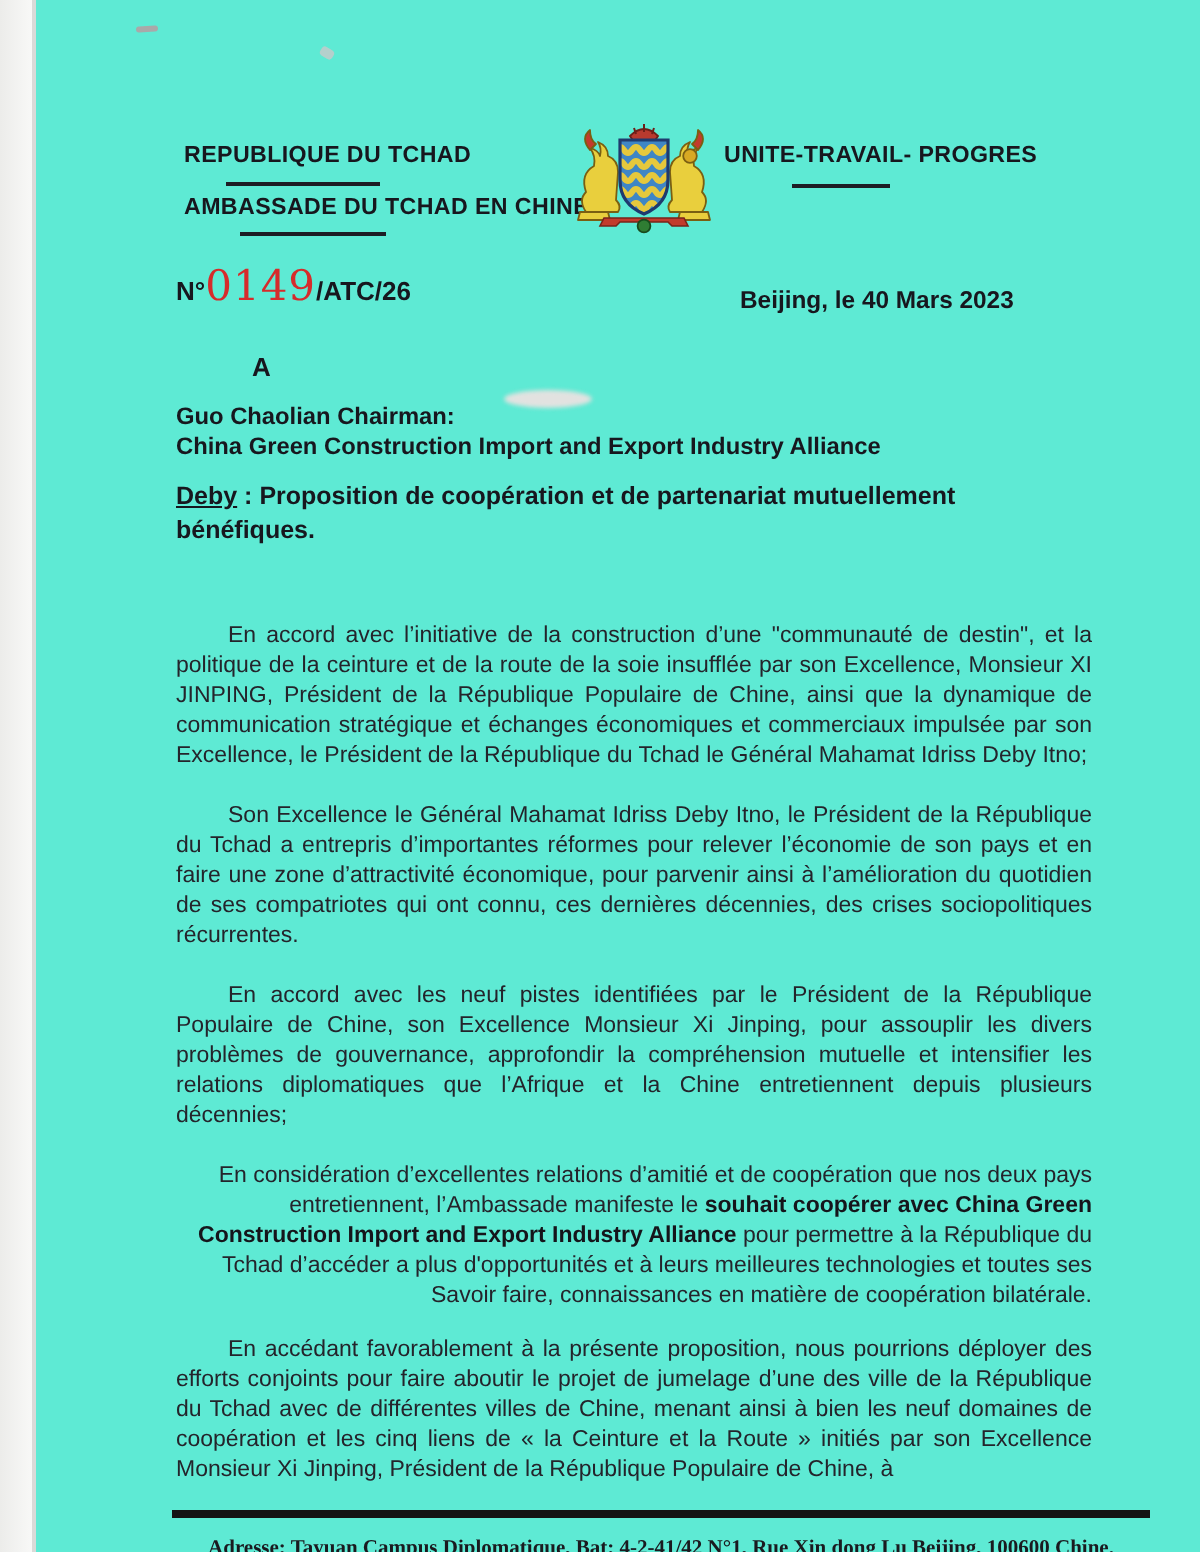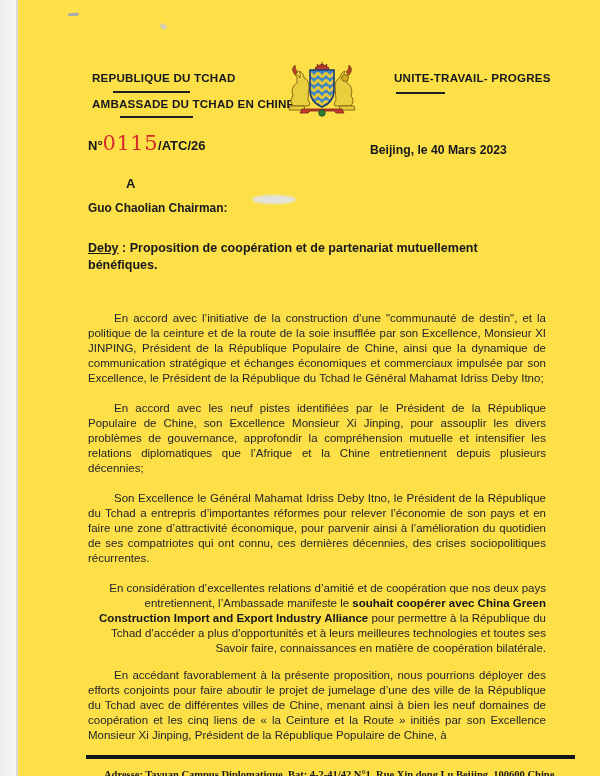--- a/index.html
+++ b/index.html
@@ -4,40 +4,40 @@
 <style>
   html, body { margin: 0; padding: 0; }
   body {
     width: 600px; height: 776px;
     background: #fcfcfb;
     font-family: "Liberation Sans", sans-serif;
     color: #222228;
     overflow: hidden;
     position: relative;
   }
-  .page { position: absolute; inset: 0; background: #fde047; padding-left: 24px; }
+  .page { position: absolute; inset: 0; background: #5eead4; padding-left: 24px; }
 
   
   .scan-strip { position: absolute; left: 0; top: 0; width: 16px; height: 776px;
     background: linear-gradient(to right, #ececea, #f8f8f7); }
   .scan-line { position: absolute; left: 16px; top: 0; width: 2px; height: 776px; background: #dadad8; }
   .speck1 { position: absolute; left: 68px; top: 13px; width: 11px; height: 3px;
     background: #a9a9a9; transform: rotate(-4deg); border-radius: 2px; }
   .speck2 { position: absolute; left: 160px; top: 24px; width: 7px; height: 5px;
     background: #c9c9c9; transform: rotate(32deg); border-radius: 2px; opacity: .8; }
   .smudge { position: absolute; left: 252px; top: 195px; width: 44px; height: 9px;
     background: #e2e2e0; border-radius: 50%; filter: blur(1px); }
 
   
   .hdr-left-1 { position: absolute; left: 92px; top: 71px; font-weight: bold; font-size: 11.6px; letter-spacing: .2px; color: #17171e; }
   .hdr-rule-1 { position: absolute; left: 113px; top: 91px; width: 77px; height: 2px; background: #1d1d24; }
   .hdr-left-2 { position: absolute; left: 92px; top: 97px; font-weight: bold; font-size: 11.6px; letter-spacing: .2px; color: #17171e; }
   .hdr-rule-2 { position: absolute; left: 120px; top: 116px; width: 73px; height: 2px; background: #1d1d24; }
   .emblem { position: absolute; left: 286px; top: 61px; width: 72px; height: 56px; }
-  .motto { position: absolute; left: 362px; top: 71px; font-weight: bold; font-size: 11.6px; letter-spacing: .2px; color: #17171e; margin-left: 32px; }
+  .motto { position: absolute; left: 362px; top: 71px; font-weight: bold; font-size: 11.6px; letter-spacing: .2px; color: #17171e; }
   .hdr-rule-3 { position: absolute; left: 396px; top: 92px; width: 49px; height: 2px; background: #1d1d24; }
 
   
   .refline { position: absolute; left: 88px; top: 133px; display: flex; align-items: baseline; }
   .ref-prefix, .ref-suffix { font-weight: bold; font-size: 13px; color: #17171e; }
   .ref-number { font-family: "DejaVu Serif", serif; font-size: 21px; color: #d62b2b; letter-spacing: .5px; line-height: 1; }
   .dateline { position: absolute; left: 370px; top: 143px; font-weight: bold; font-size: 12.2px; color: #17171e; }
 
   
   .salutation { position: absolute; left: 126px; top: 176px; font-weight: bold; font-size: 13px; color: #17171e; }
@@ -113,36 +113,37 @@
       <path d="M16 48 h40 l2 4 h-8 l-2 -2 h-24 l-2 2 h-8 z" fill="#c23b2c" stroke="#7a241a" stroke-width="0.8"></path>
       <circle cx="36" cy="52" r="3.2" fill="#2f7d33" stroke="#184a1c" stroke-width="0.9"></circle>
     </svg>
   </div>
 
   <div class="motto">UNITE-TRAVAIL- PROGRES</div>
   <div class="hdr-rule-3"></div>
 
   <div class="refline">
     <span class="ref-prefix">N°</span>
-    <span class="ref-number">0115</span>
+    <span class="ref-number">0149</span>
     <span class="ref-suffix">/ATC/26</span>
   </div>
   <div class="dateline">Beijing, le 40 Mars 2023</div>
 
   <div class="salutation">A</div>
   <div class="addr-name">Guo Chaolian Chairman:</div>
+  <div class="addr-org">China Green Construction Import and Export Industry Alliance</div>
 
   <div class="subject">
     <span class="lbl">Deby</span><span> : </span><span>Proposition de coopération et de partenariat mutuellement bénéfiques.</span>
   </div>
 
   <div class="bodytext">
     <p>En accord avec l’initiative de la construction d’une "communauté de destin", et la politique de la ceinture et de la route de la soie insufflée par son Excellence, Monsieur XI JINPING, Président de la République Populaire de Chine, ainsi que la dynamique de communication stratégique et échanges économiques et commerciaux impulsée par son Excellence, le Président de la République du Tchad le Général Mahamat Idriss Deby Itno;</p>
+    <p>Son Excellence le Général Mahamat Idriss Deby Itno, le Président de la République du Tchad a entrepris d’importantes réformes pour relever l’économie de son pays et en faire une zone d’attractivité économique, pour parvenir ainsi à l’amélioration du quotidien de ses compatriotes qui ont connu, ces dernières décennies, des crises sociopolitiques récurrentes.</p>
     <p>En accord avec les neuf pistes identifiées par le Président de la République Populaire de Chine, son Excellence Monsieur Xi Jinping, pour assouplir les divers problèmes de gouvernance, approfondir la compréhension mutuelle et intensifier les relations diplomatiques que l’Afrique et la Chine entretiennent depuis plusieurs décennies;</p>
-    <p>Son Excellence le Général Mahamat Idriss Deby Itno, le Président de la République du Tchad a entrepris d’importantes réformes pour relever l’économie de son pays et en faire une zone d’attractivité économique, pour parvenir ainsi à l’amélioration du quotidien de ses compatriotes qui ont connu, ces dernières décennies, des crises sociopolitiques récurrentes.</p>
     <p class="noindent tight"><span>En considération d’excellentes relations d’amitié et de coopération que nos deux pays entretiennent, l’Ambassade manifeste le </span><b>souhait coopérer avec China Green Construction Import and Export Industry Alliance</b><span> pour permettre à la République du Tchad d’accéder a plus d'opportunités et à leurs meilleures technologies et toutes ses Savoir faire, connaissances en matière de coopération bilatérale.</span></p>
     <p>En accédant favorablement à la présente proposition, nous pourrions déployer des efforts conjoints pour faire aboutir le projet de jumelage d’une des ville de la République du Tchad avec de différentes villes de Chine, menant ainsi à bien les neuf domaines de coopération et les cinq liens de « la Ceinture et la Route » initiés par son Excellence Monsieur Xi Jinping, Président de la République Populaire de Chine, à</p>
   </div>
 
   <div class="foot-rule"></div>
   <div class="foot-addr">Adresse: Tayuan Campus Diplomatique, Bat: 4-2-41/42 N°1, Rue Xin dong Lu Beijing, 100600 Chine.</div>
 
 </div>
 
 </body></html>

